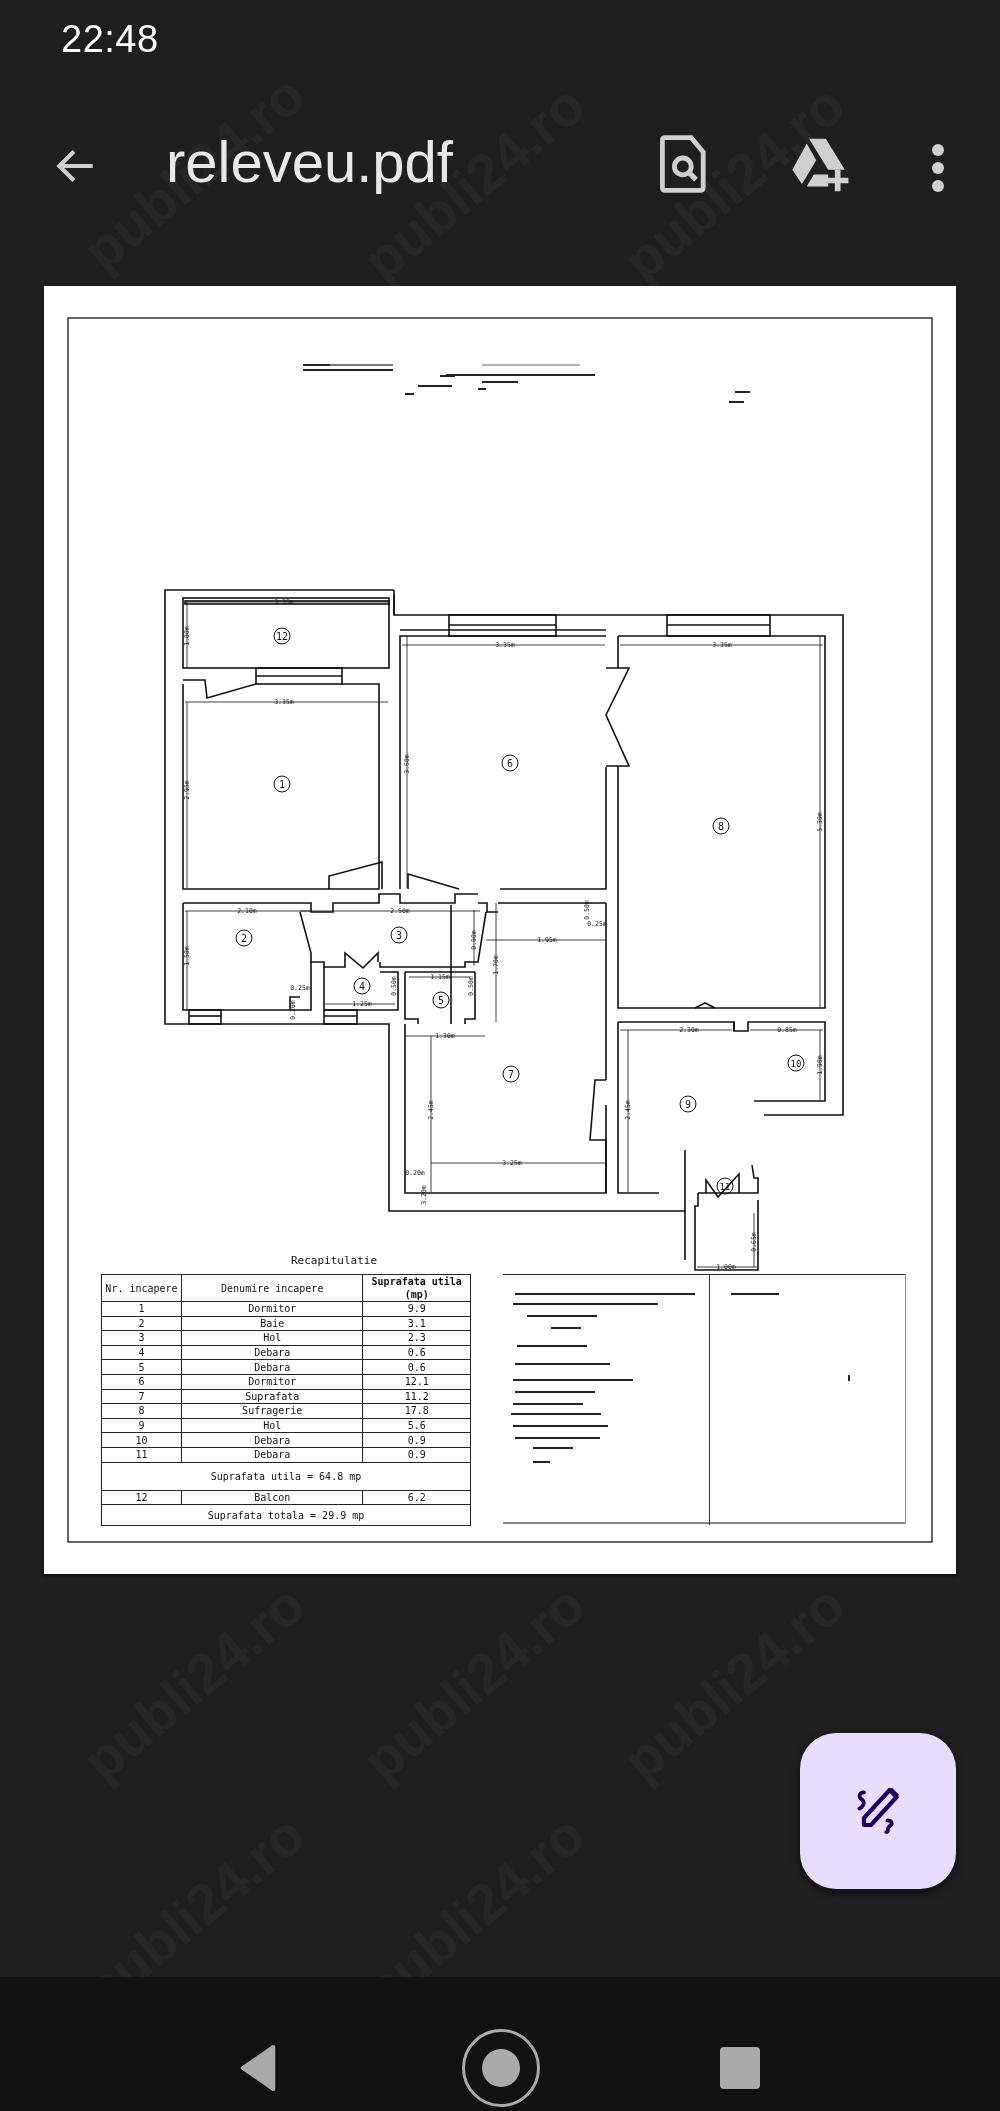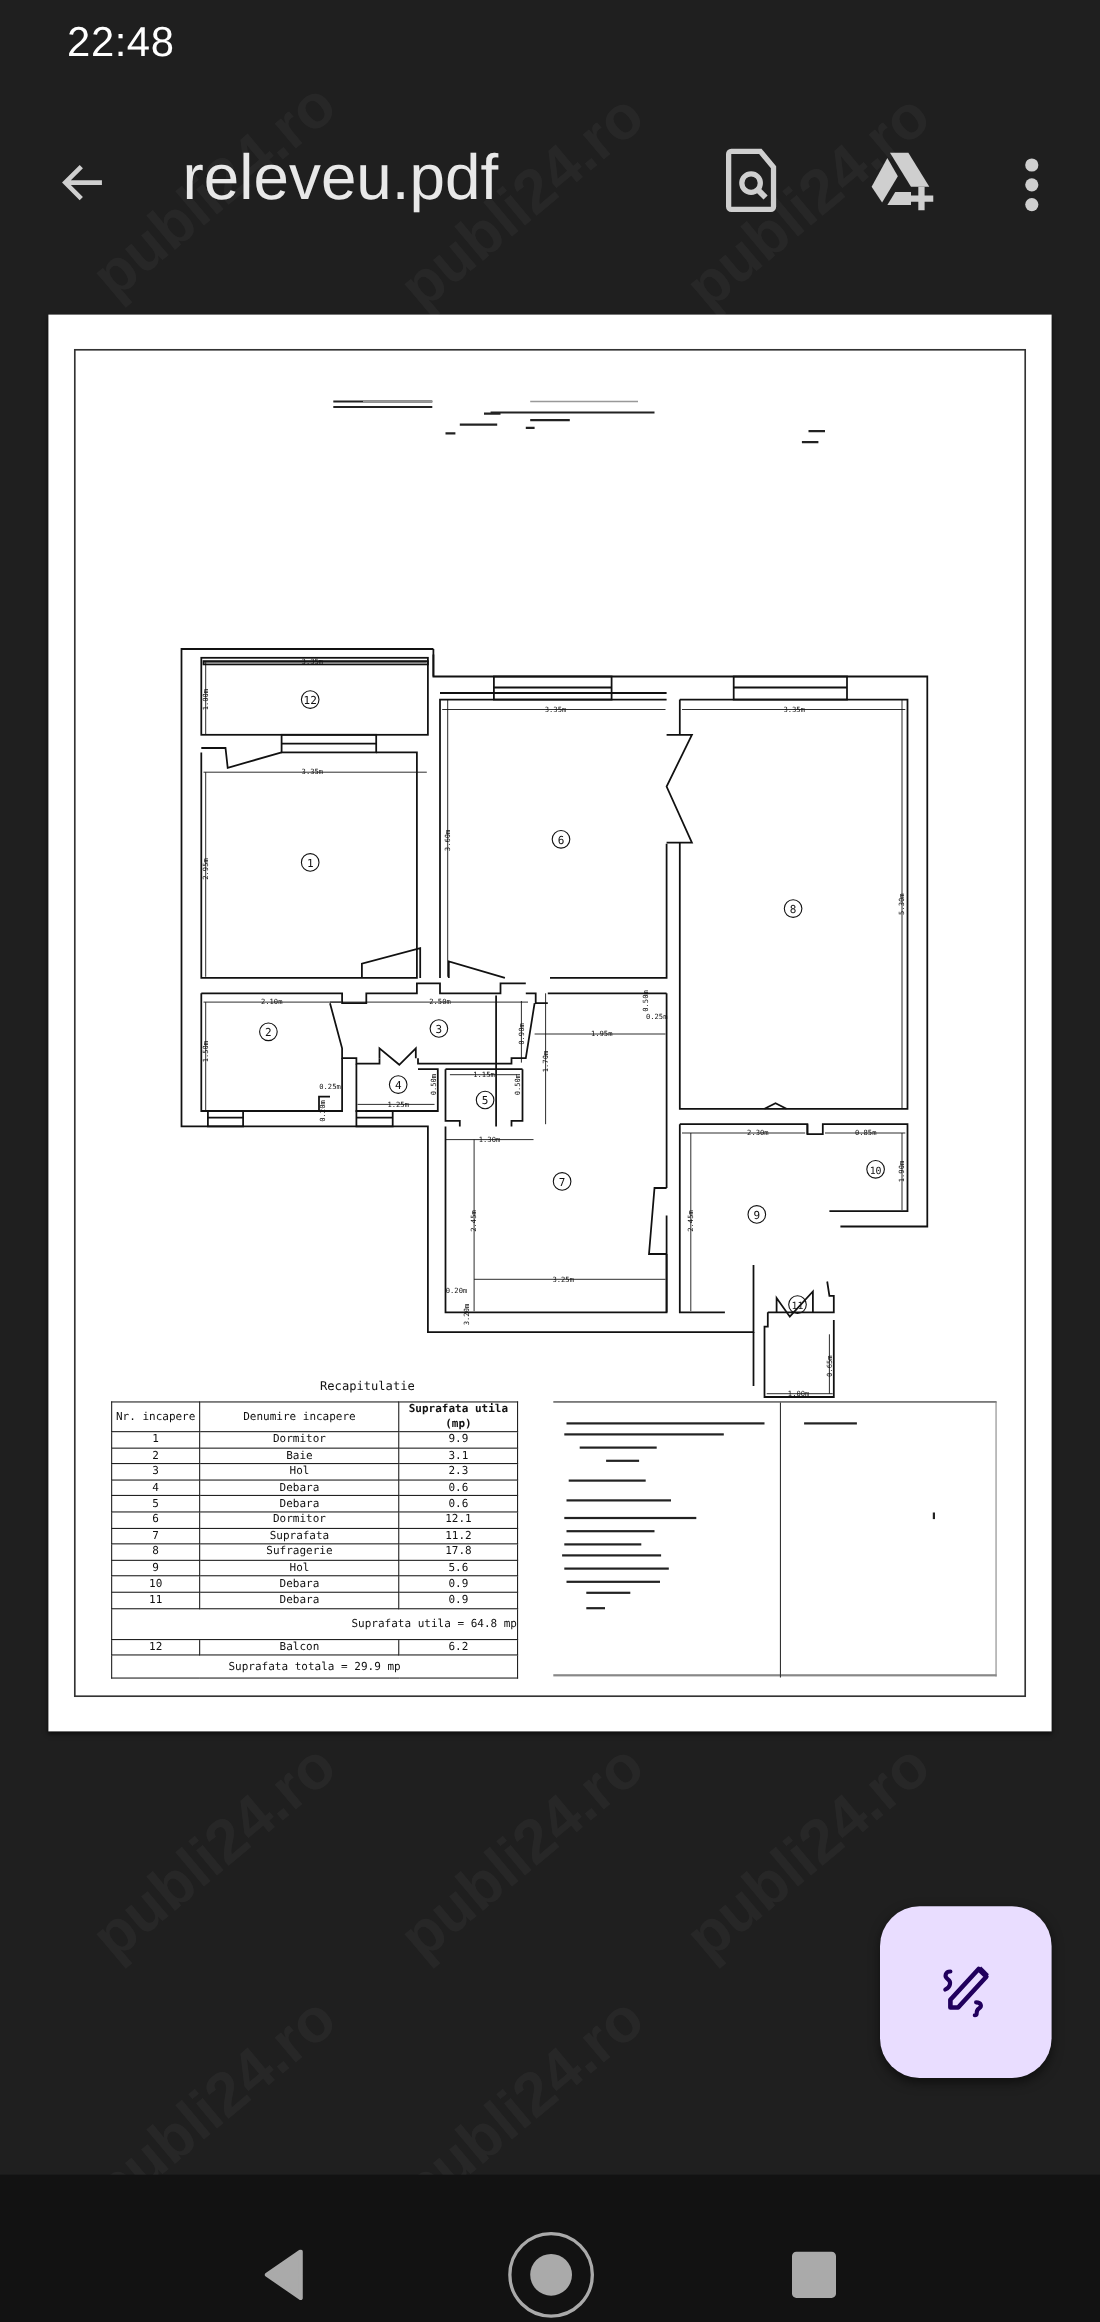--- a/index.html
+++ b/index.html
@@ -341,21 +341,21 @@
           <td>10</td>
           <td>Debara</td>
           <td>0.9</td>
         </tr>
       <tr>
           <td>11</td>
           <td>Debara</td>
           <td>0.9</td>
         </tr>
       <tr>
-          <td class="total" colspan="3" style="height:28px;text-align:right;">Suprafata utila = 64.8 mp</td>
+          <td class="total" colspan="3" style="height:28px;">Suprafata utila = 64.8 mp</td>
         </tr>
       <tr>
           <td>12</td>
           <td>Balcon</td>
           <td>6.2</td>
         </tr>
       <tr>
           <td class="total" colspan="3" style="height:21px;">Suprafata totala = 29.9 mp</td>
         </tr>
     </tbody>

